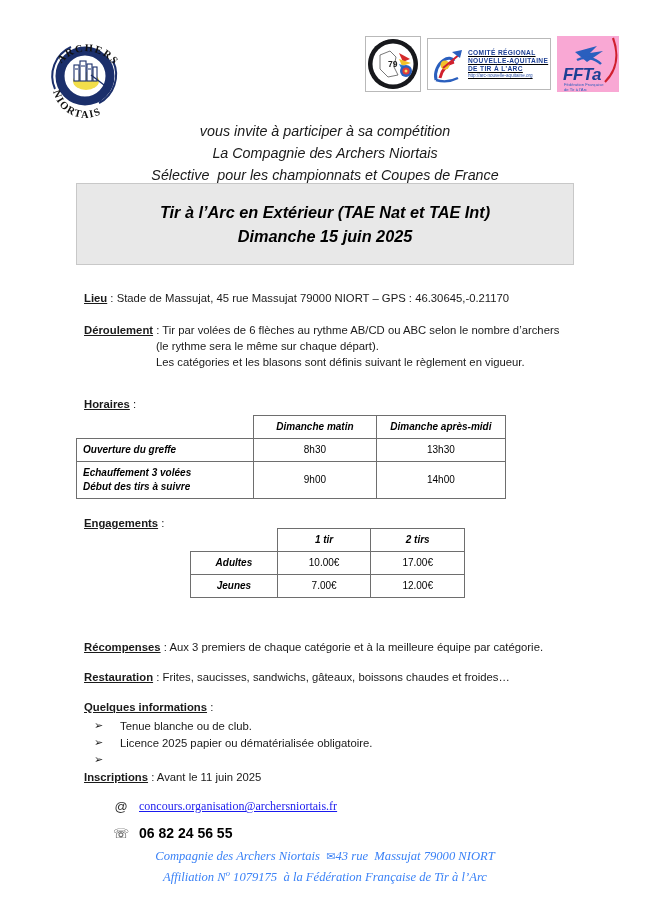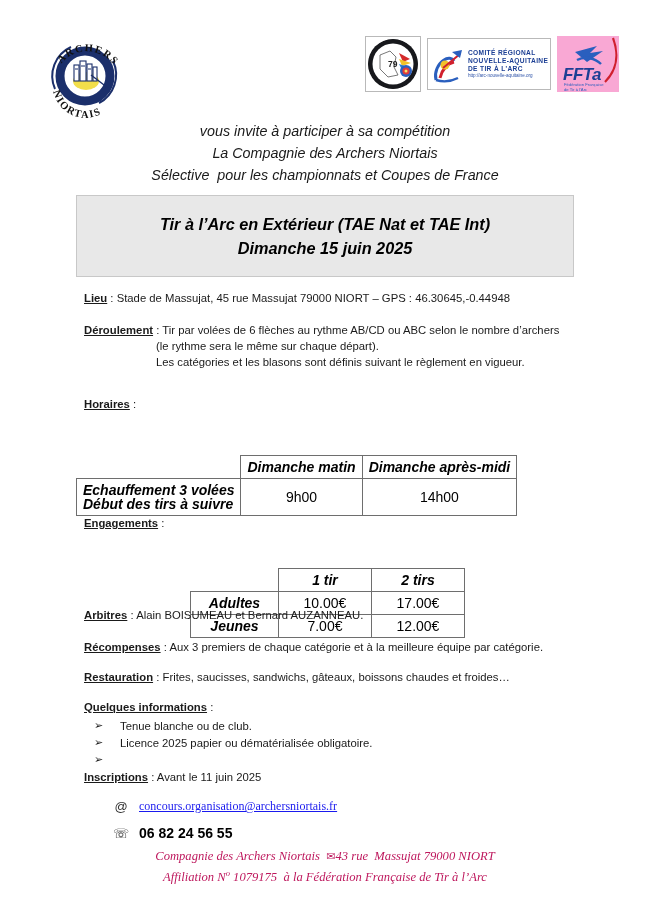--- a/index.html
+++ b/index.html
@@ -41,20 +41,21 @@
   }
   .club-logo svg { display: block; }
 
   .right-logos {
     position: absolute;
     left: 365px;
     top: 36px;
     display: flex;
     align-items: center;
     gap: 6px;
+    text-decoration: underline;
   }
   .logo-cdta {
     width: 56px;
     height: 56px;
     border: 1px solid #b9b9b9;
     background: #ffffff;
     box-sizing: border-box;
   }
   .logo-crta {
     width: 124px;
@@ -105,21 +106,21 @@
     font-size: 14.3px;
     line-height: 22px;
     color: #1a1a1a;
   }
   .invite div { white-space: pre; }
 
   
   .title-box {
     position: absolute;
     left: 76px;
-    top: 195px;
+    top: 183px;
     width: 498px;
     height: 82px;
     background: #e8e8e8;
     border: 1px solid #c8c8c8;
     box-sizing: border-box;
     display: flex;
     flex-direction: column;
     align-items: center;
     justify-content: center;
   }
@@ -143,22 +144,21 @@
     font-weight: bold;
     text-decoration: underline;
     padding-left: 8px;
   }
   .hang { padding-left: 0; }
   .hang .cont { display: block; padding-left: 80px; }
 
   
   table.grid {
     border-collapse: collapse;
-    font-size: 14px;
-    margin-top: 40px;
+    font-size: 10px;
   }
   table.grid td {
     border: 1px solid #6e6e6e;
     padding: 4px 6px;
     text-align: center;
     vertical-align: middle;
     line-height: 14px;
   }
   table.grid td.blank {
     border: none;
@@ -228,21 +228,21 @@
   .footer {
     position: absolute;
     left: 0;
     top: 848px;
     width: 650px;
     text-align: center;
     font-family: "Liberation Serif", serif;
     font-style: italic;
     font-size: 12.6px;
     line-height: 17px;
-    color: #be185d;
+    color: #3b82f6;
   }
   .footer div { white-space: pre; }
   .footer .env { font-style: normal; font-size: 11px; }
   .sup { font-size: 8.5px; vertical-align: super; }
 </style>
 </head>
 <body>
 
 <div class="page">
 
@@ -345,39 +345,44 @@
     <div>La Compagnie des Archers Niortais</div>
     <div>Sélective  pour les championnats et Coupes de France</div>
   </div>
 
   <div class="title-box">
     <div>Tir à l’Arc en Extérieur (TAE Nat et TAE Int)</div>
     <div>Dimanche 15 juin 2025</div>
   </div>
 
   <div class="blk" style="left:76px; top:290px; width:520px;">
-    <span class="lbl">Lieu</span><span> : </span><span>Stade de Massujat, 45 rue Massujat 79000 NIORT – GPS : 46.30645,-0.44948</span>
+    <span class="lbl">Lieu</span><span> : </span><span>Stade de Massujat, 45 rue Massujat 79000 NIORT – GPS : 46.30645,-0.21170</span>
   </div>
 
   <div class="blk hang" style="left:76px; top:322px; width:530px;">
     <span class="lbl">Déroulement</span><span> : </span><span>Tir par volées de 6 flèches au rythme AB/CD ou ABC selon le nombre d’archers</span>
     <span class="cont">(le rythme sera le même sur chaque départ).</span>
     <span class="cont">Les catégories et les blasons sont définis suivant le règlement en vigueur.</span>
   </div>
 
   <div class="blk" style="left:76px; top:396px;">
     <span class="lbl">Horaires</span><span> :</span>
   </div>
 
   <table class="grid" style="position:absolute; left:76px; top:415px; width:430px;">
     <tbody>
         <tr>
       <td class="blank" style="width:186px;"></td>
       <td class="hdr" style="width:122px;">Dimanche matin</td>
       <td class="hdr" style="width:122px;">Dimanche après-midi</td>
+    </tr>
+    <tr>
+      <td class="rowlbl">Ouverture du greffe</td>
+      <td>8h30</td>
+      <td>13h30</td>
     </tr>
     <tr>
       <td class="rowlbl">
         <span>Echauffement 3 volées</span><br>
         <span>Début des tirs à suivre</span>
       </td>
       <td>9h00</td>
       <td>14h00</td>
     </tr>
   </tbody>
@@ -400,23 +405,20 @@
       <td>17.00€</td>
     </tr>
     <tr>
       <td class="rowlbl-c">Jeunes</td>
       <td>7.00€</td>
       <td>12.00€</td>
     </tr>
   </tbody>
     </table>
 
-  <div class="blk" style="left:76px; top:607px; width:520px;">
-    <span class="lbl">Arbitres</span><span> : </span><span>Alain BOISUMEAU et Bernard AUZANNEAU.</span>
-  </div>
 
   <div class="blk" style="left:76px; top:639px; width:530px;">
     <span class="lbl">Récompenses</span><span> : </span><span>Aux 3 premiers de chaque catégorie et à la meilleure équipe par catégorie.</span>
   </div>
 
   <div class="blk" style="left:76px; top:669px; width:530px;">
     <span class="lbl">Restauration</span><span> : </span><span>Frites, saucisses, sandwichs, gâteaux, boissons chaudes et froides…</span>
   </div>
 
   <div class="blk" style="left:76px; top:699px; width:520px;">

